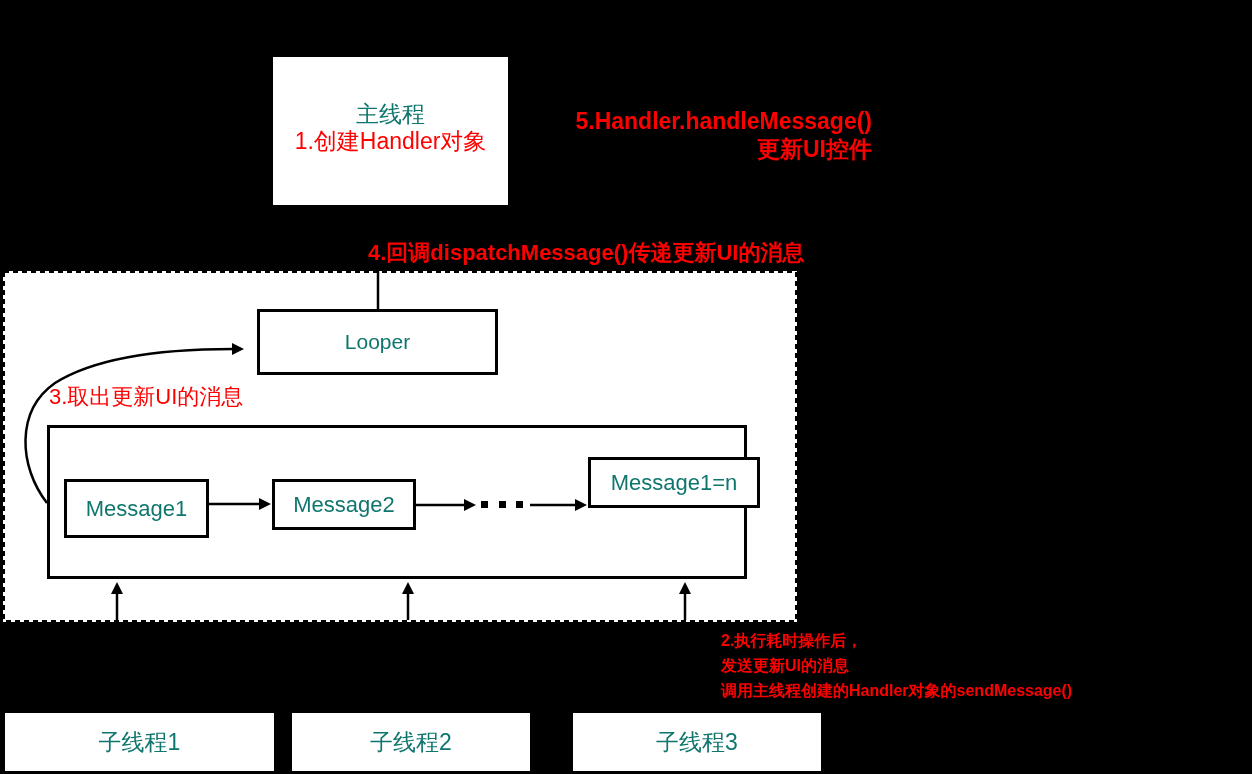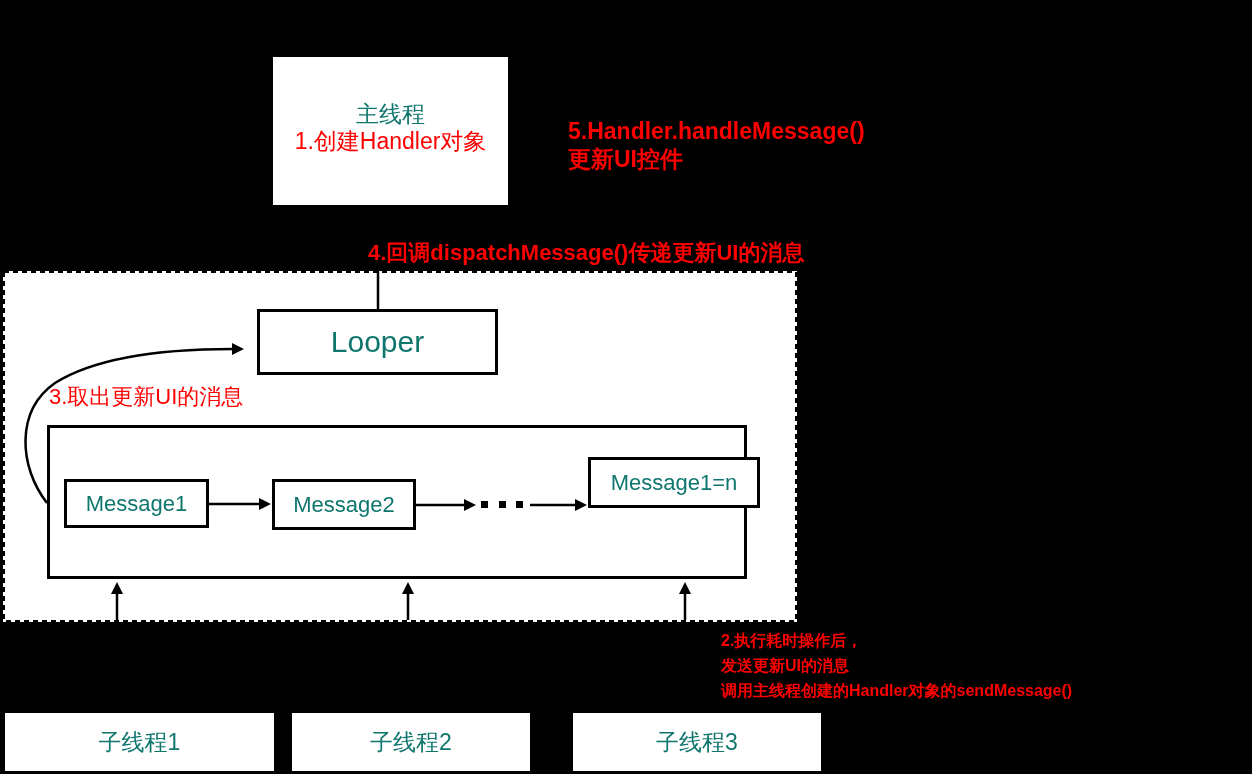--- a/index.html
+++ b/index.html
@@ -17,35 +17,35 @@
   .red{color:#ff0000;}
   .bold{font-weight:bold;}
 
   
   .main-thread{left:273px;top:57px;width:235px;height:148px;text-align:center;padding-top:44px;}
   .main-thread .mt-title{font-size:23px;line-height:27px;}
   .main-thread .mt-note{font-size:23px;line-height:27px;}
 
   
   .ann{position:absolute;white-space:nowrap;}
-  .ann5{left:568px;top:117px;width:304px;text-align:left;font-size:23px;line-height:28px;}
+  .ann5{left:568px;top:107px;width:304px;text-align:right;font-size:23px;line-height:28px;}
   .ann4{left:368px;top:240px;font-size:22px;line-height:26px;}
   .ann3{left:49px;top:384px;font-size:22px;line-height:26px;}
   .ann2{left:721px;top:628px;font-size:16px;line-height:25px;}
 
   
   .region{left:3px;top:271px;width:794px;height:351px;background:#fff;}
   .region-svg{left:3px;top:271px;width:794px;height:351px;z-index:2;}
 
   
-  .looper{left:257px;top:309px;width:241px;height:66px;font-size:30px;z-index:3;}
+  .looper{left:257px;top:309px;width:241px;height:66px;font-size:21px;z-index:3;}
   .queue{left:47px;top:425px;width:700px;height:154px;border:3px solid #000;
          box-sizing:border-box;background:transparent;z-index:3;}
   .msg{z-index:4;font-size:22px;}
-  .msg1{left:64px;top:479px;width:145px;height:49px;}
+  .msg1{left:64px;top:479px;width:145px;height:59px;}
   .msg2{left:272px;top:479px;width:144px;height:51px;}
   .msg3{left:588px;top:457px;width:172px;height:51px;}
 
   
   .thread{top:713px;height:58px;display:flex;align-items:center;justify-content:center;
           font-size:23px;z-index:3;}
   .t1{left:5px;width:269px;}
   .t2{left:292px;width:238px;}
   .t3{left:573px;width:248px;}
 </style>

